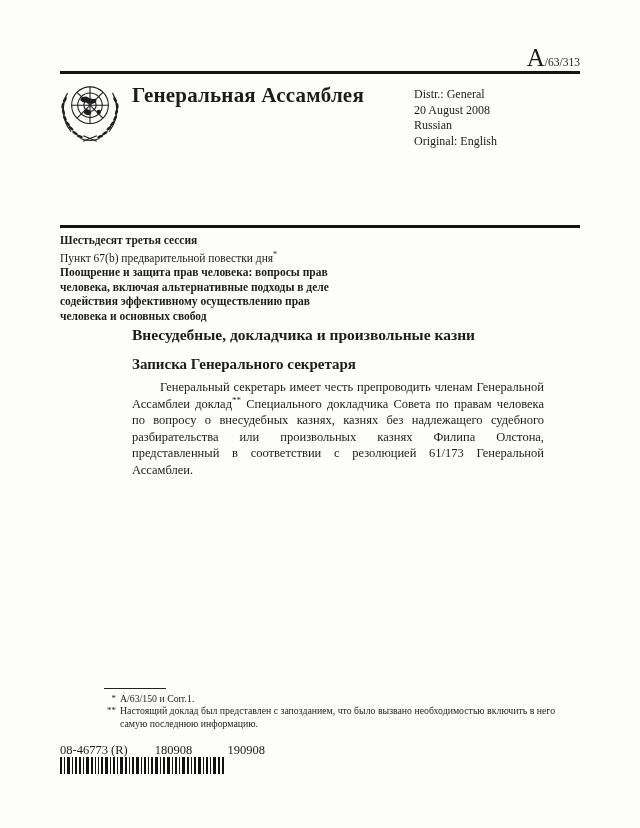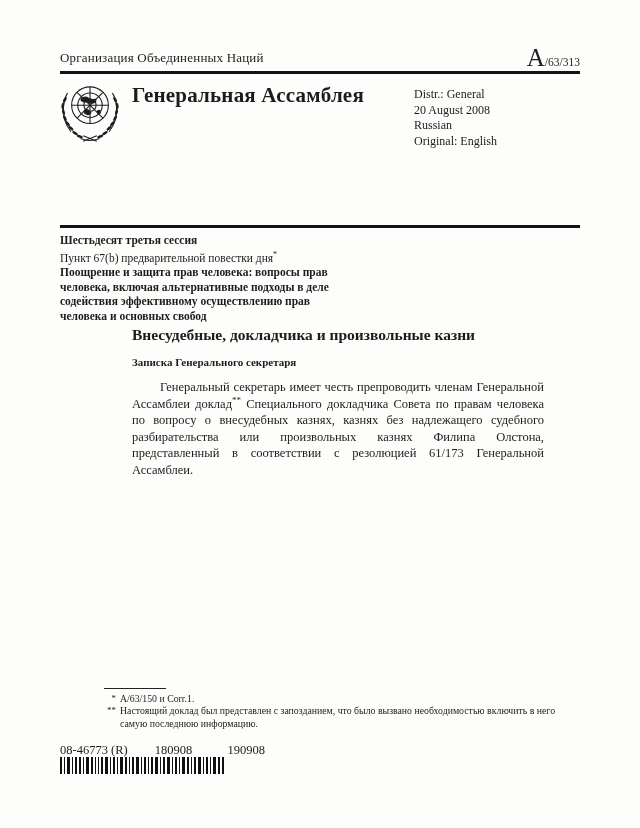--- a/index.html
+++ b/index.html
@@ -31,21 +31,21 @@
   .rule-medium { left: 60px; top: 225px; width: 520px; height: 2.5px; background: #141414; }
 
   
   .session { left: 60px; top: 233px; width: 300px; font-size: 11.5px; line-height: 14.6px; }
   .session .bold { font-weight: bold; }
   .session sup { font-size: 8px; }
   .agenda-title { width: 292px; }
 
   
   .doc-title { left: 132px; top: 326px; font-size: 15.5px; font-weight: bold; }
-  .doc-subtitle { left: 132px; top: 356px; font-size: 11px; font-weight: bold; }
+  .doc-subtitle { left: 132px; top: 356px; font-size: 15px; font-weight: bold; }
   .body-par {
     left: 132px; top: 379px; width: 412px;
     font-size: 12.5px; line-height: 16.6px;
     text-align: justify; text-indent: 28px;
   }
   .body-par sup { font-size: 9px; line-height: 0; }
 
   
   .footnote-rule { left: 104px; top: 688px; width: 62px; height: 1.2px; background: #222; }
   .footnotes { left: 96px; top: 693px; width: 470px; font-size: 9.8px; line-height: 12.4px; }
@@ -58,21 +58,20 @@
   .footer-ids .gap1 { margin-left: 24px; }
   .footer-ids .gap2 { margin-left: 32px; }
   .barcode { left: 60px; top: 757px; width: 166px; height: 17px; }
   .barcode svg { width: 100%; height: 100%; }
 </style>
 </head>
 <body>
 
 <div class="page">
 
-  <span class="abs org-name">Организация Объединенных Наций</span>
   <span class="abs doc-symbol"><span class="sym-a">A</span><span class="sym-rest">/63/313</span></span>
   <div class="abs rule-thick"></div>
 
   <div class="abs emblem">
     <svg viewBox="0 0 100 98" aria-hidden="true">
       <g stroke="#1e1e1e" fill="none" stroke-width="1.6">
         <circle cx="50" cy="39" r="27"></circle>
         <circle cx="50" cy="39" r="18"></circle>
         <circle cx="50" cy="39" r="9"></circle>
         <line x1="23" y1="39" x2="77" y2="39"></line>

